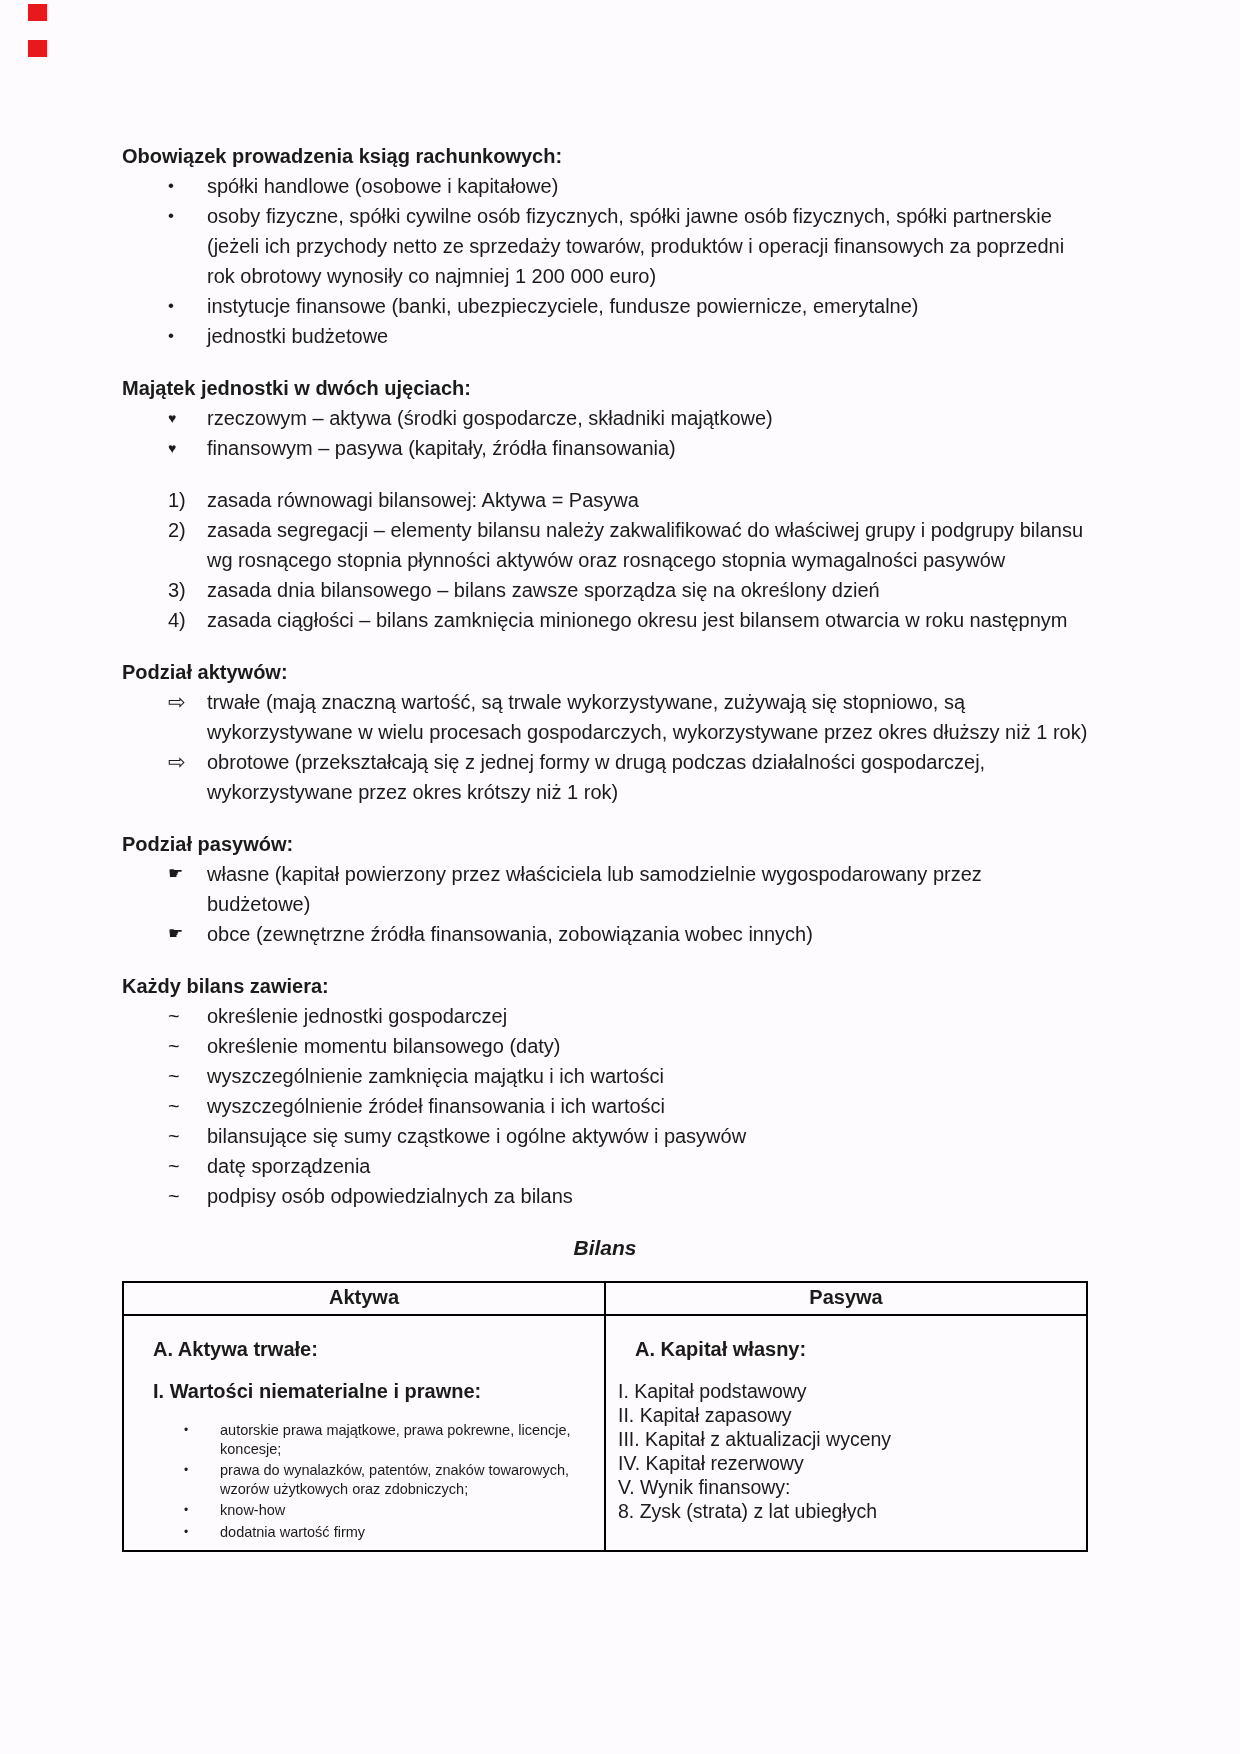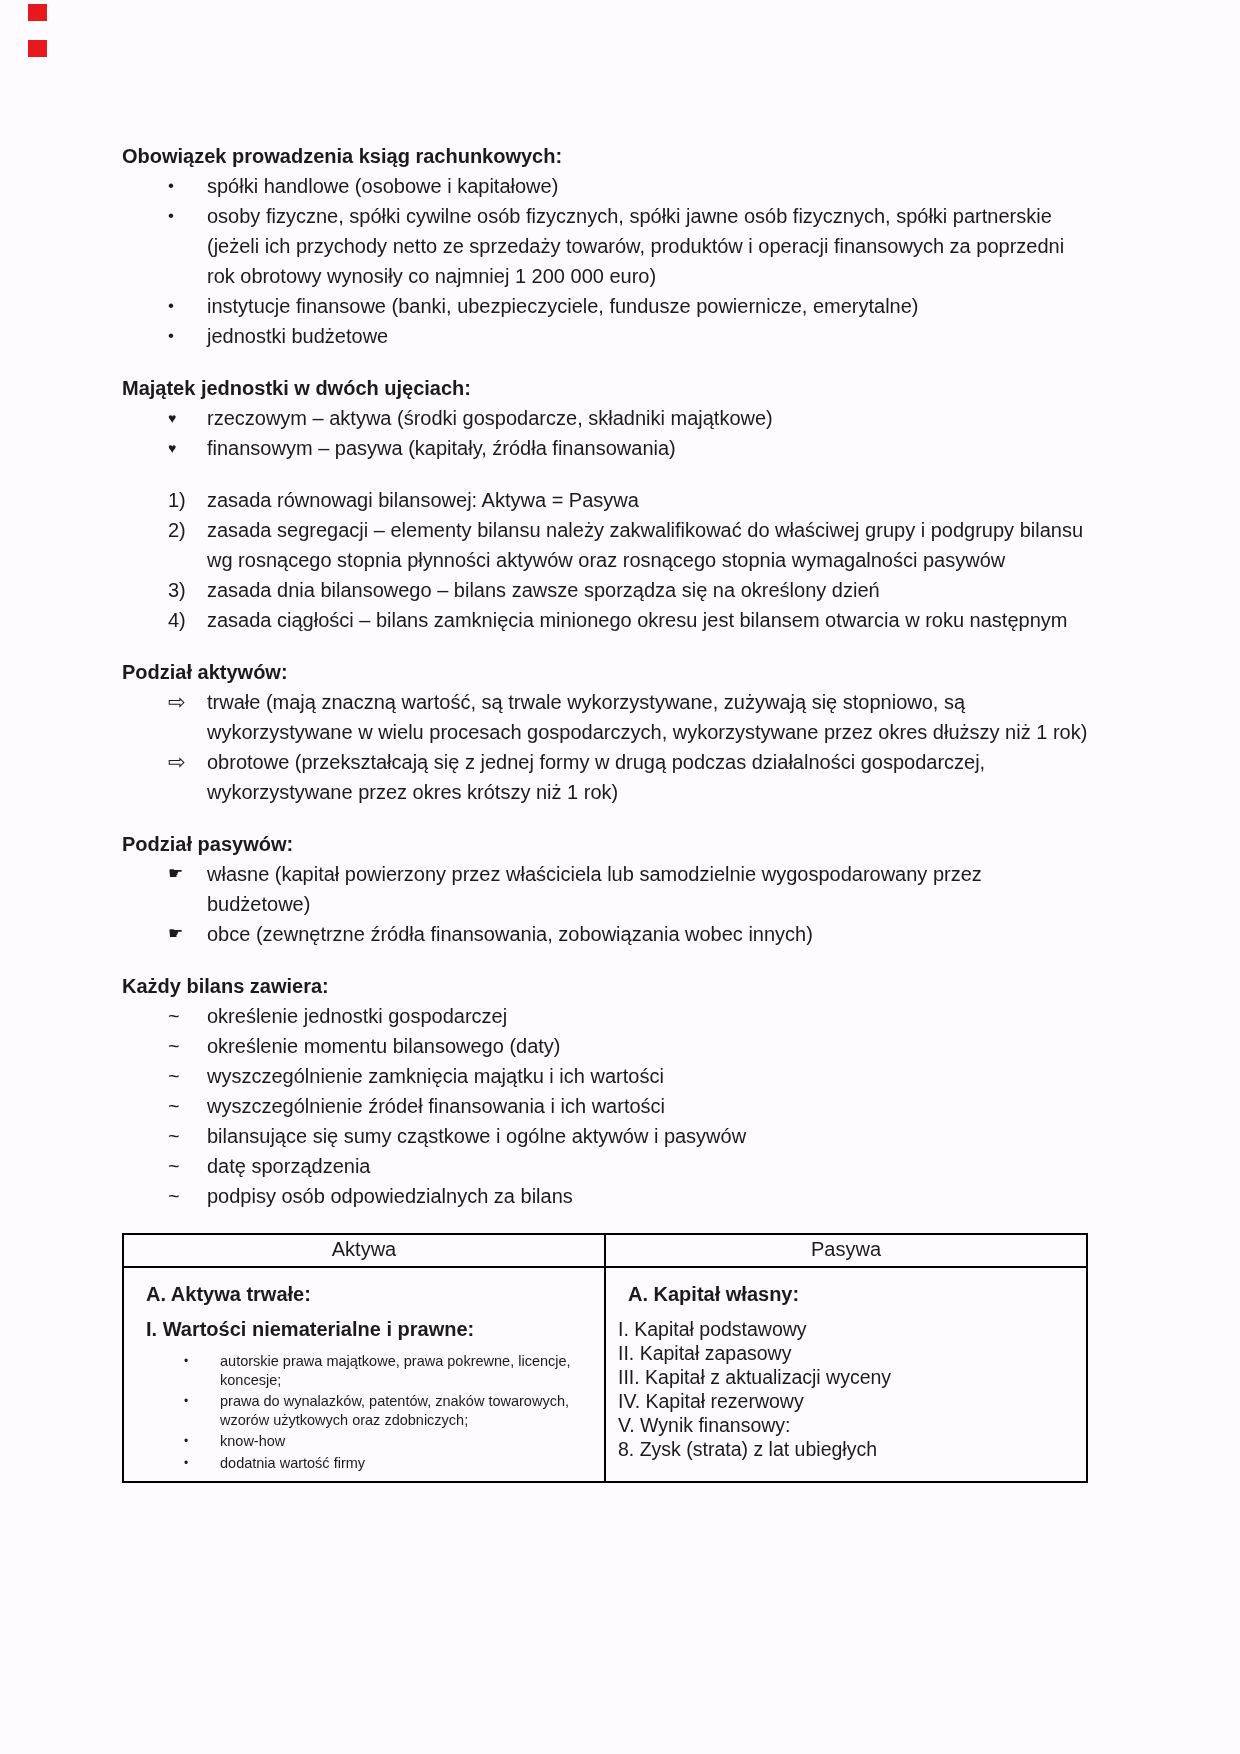--- a/index.html
+++ b/index.html
@@ -68,31 +68,31 @@
 
   table.balance {
     width: 100%;
     border-collapse: collapse;
     table-layout: fixed;
     border: 2px solid var(--table-border, #000);
   }
   table.balance th {
     border: 2px solid var(--table-border, #000);
     font-size: 20px;
-    font-weight: normal;
+    font-weight: bold;
     padding: 3px 0 5px 0;
     text-align: center;
   }
   table.balance td {
     border: 2px solid var(--table-border, #000);
     vertical-align: top;
     padding: 4px 10px 6px 12px;
   }
   .cell-line-bold {
-    margin: 10px;
+    margin: 17px;
     font-size: 20px;
     line-height: 25px;
     font-weight: bold;
   }
   .cell-line {
     margin: 0;
     font-size: 19.5px;
     line-height: 24px;
   }
   ul.tbl-bullets {
@@ -229,20 +229,21 @@
         <span class="marker">~</span>
         <span>datę sporządzenia</span>
       </li>
       <li>
         <span class="marker">~</span>
         <span>podpisy osób odpowiedzialnych za bilans</span>
       </li>
     </ul>
   </section>
 
+  <h2 class="bilans-title">Bilans</h2>
 
   <table class="balance">
     <thead>
       <tr>
         <th>Aktywa</th>
         <th>Pasywa</th>
       </tr>
     </thead>
     <tbody>
       <tr>

